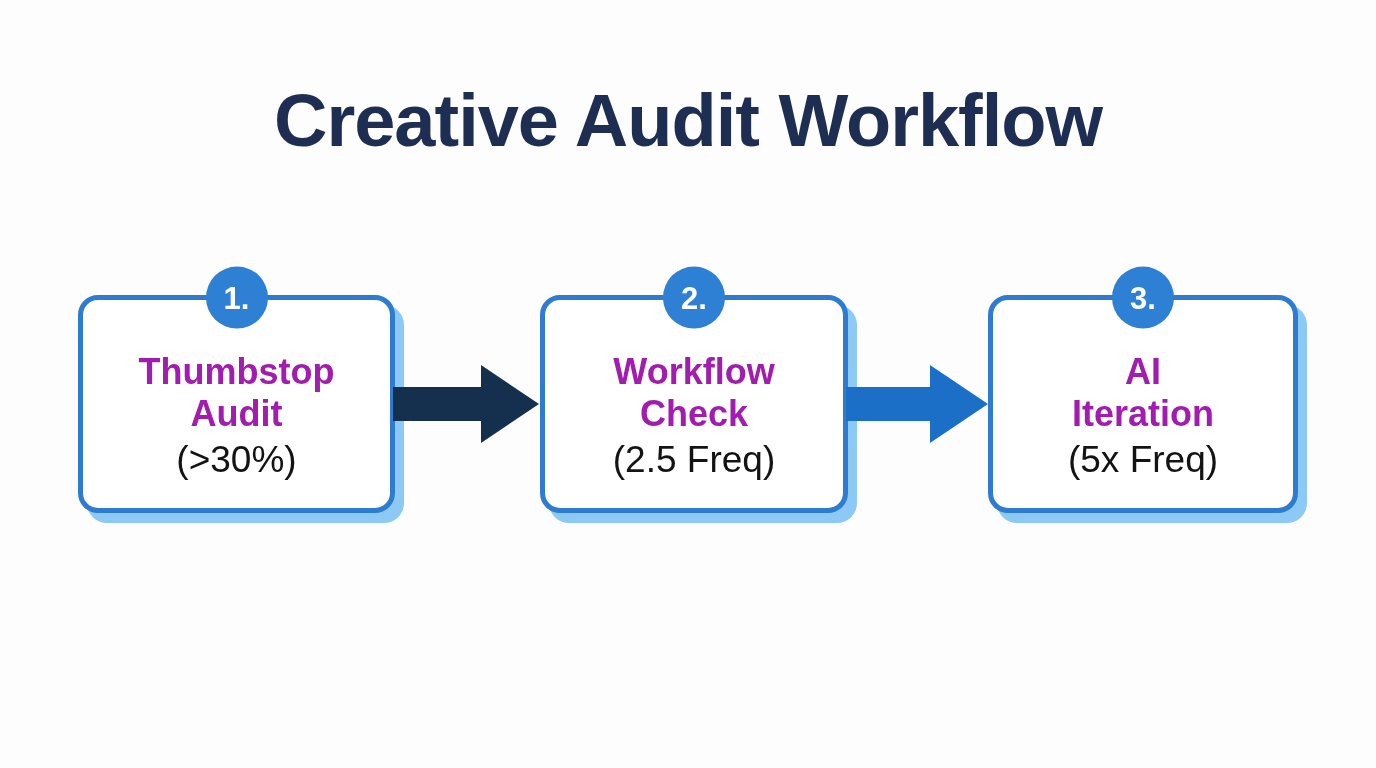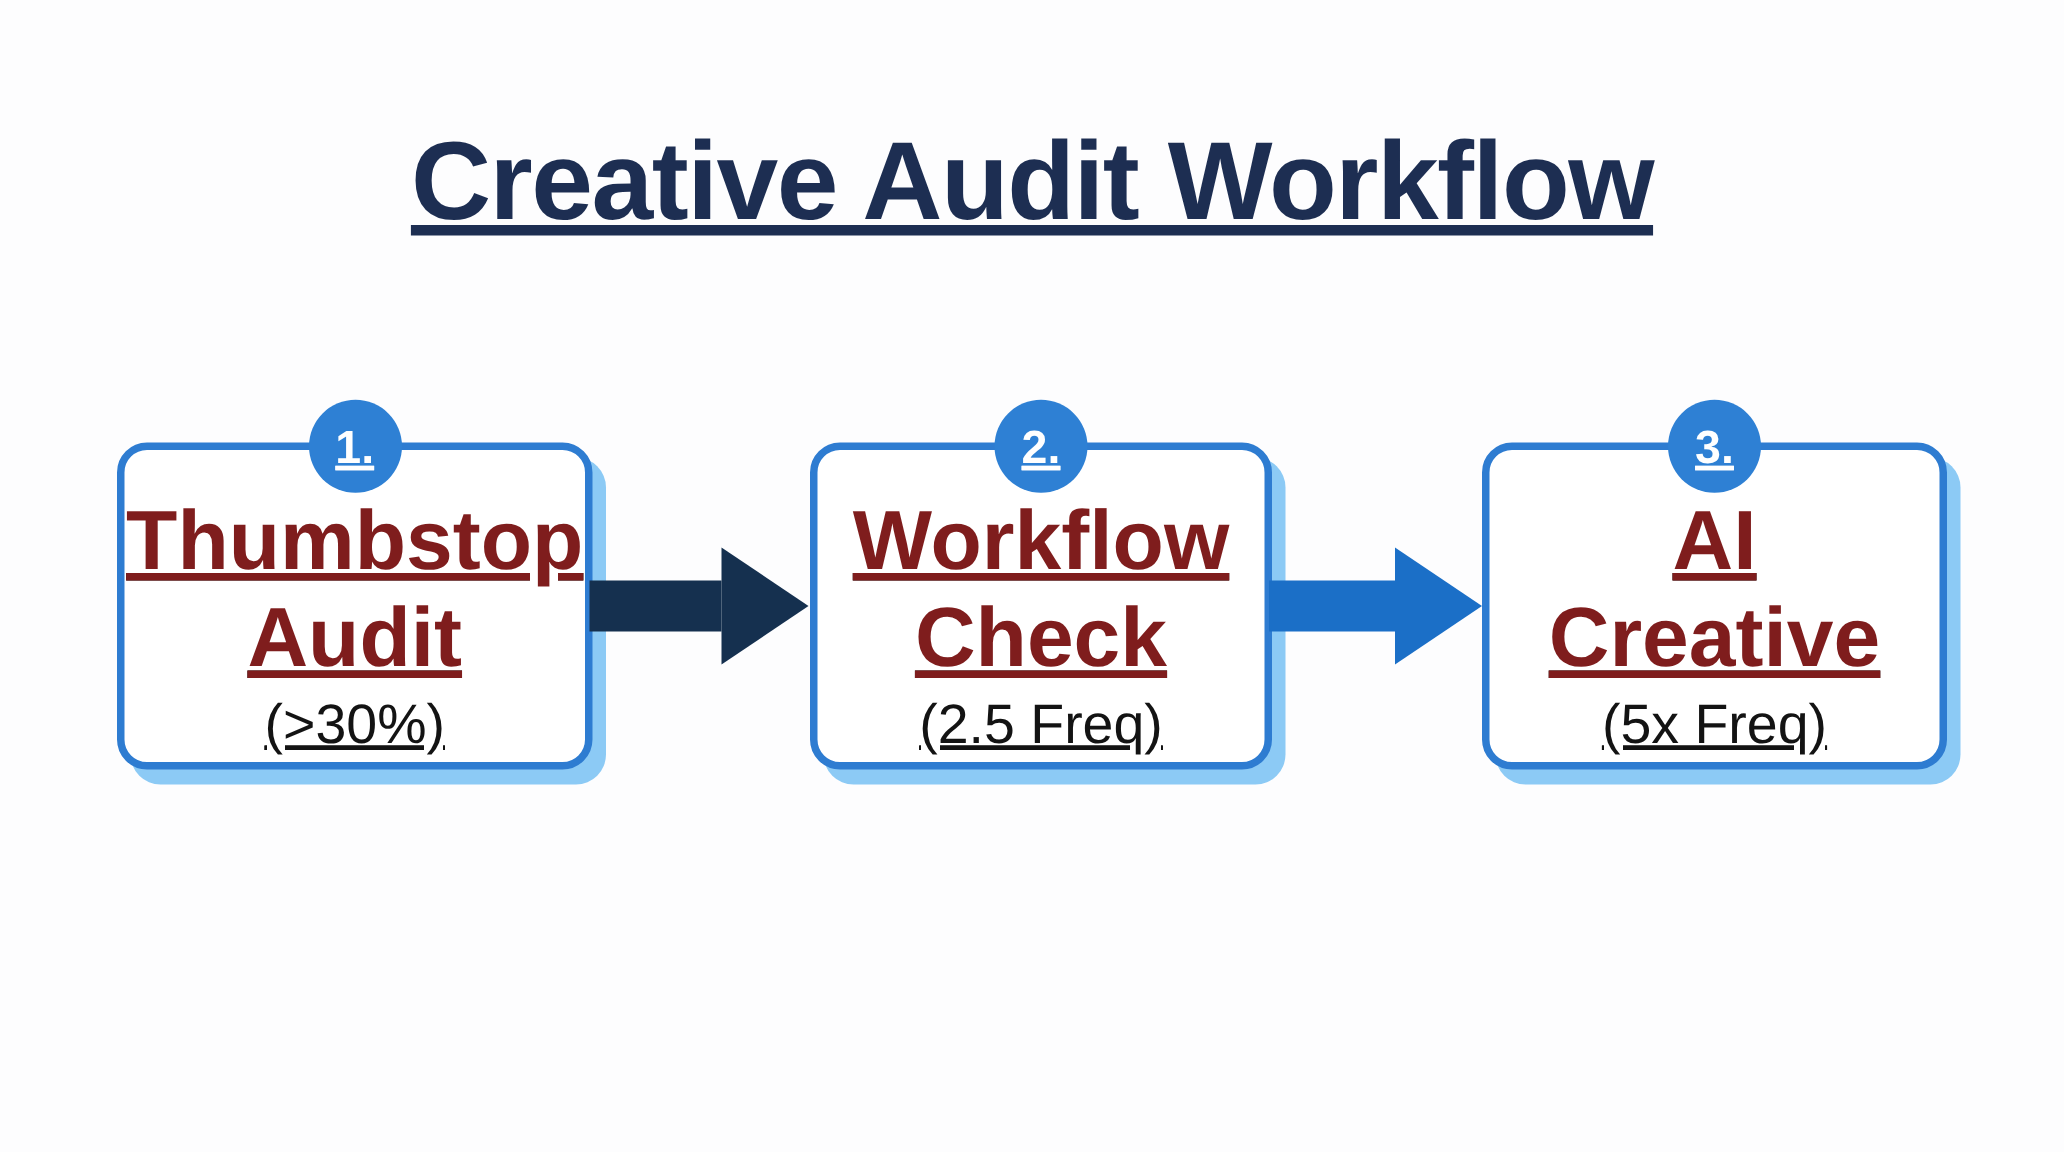--- a/index.html
+++ b/index.html
@@ -1,15 +1,15 @@
 <!DOCTYPE html>
 <html><head>
 <meta charset="utf-8">
 <style>
-  * { margin: 0; padding: 0; box-sizing: border-box; text-decoration: underline; }
+  * { margin: 0; padding: 0; box-sizing: border-box; }
   html, body { width: 1376px; height: 768px; background: #ffffff; overflow: hidden; }
   body { font-family: "Liberation Sans", "DejaVu Sans", sans-serif; }
 
   .canvas {
     position: relative;
     width: 1376px;
     height: 768px;
     background: #fdfdfe;
   }
 
@@ -56,24 +56,24 @@
     color: #ffffff;
     font-size: 31px;
     font-weight: 800;
     display: flex;
     align-items: center;
     justify-content: center;
     line-height: 1;
   }
 
   .step-label {
-    font-size: 56px;
+    font-size: 36px;
     font-weight: 800;
     line-height: 1.15;
-    color: #7f1d1d;
+    color: #a21caf;
     white-space: pre-line;
     letter-spacing: 0px;
   }
 
   .step-sublabel {
     margin-top: 6px;
     font-size: 37px;
     font-weight: 400;
     color: #131313;
     line-height: 1.1;
@@ -135,17 +135,17 @@
   <div class="arrow arrow-2">
     <div class="arrow-shaft" style="background-color: rgb(27, 111, 199);"></div>
     <div class="arrow-head" style="border-left-color: rgb(27, 111, 199);"></div>
   </div>
 
   <div class="step-box box-3">
     <div class="badge">
       <span>3.</span>
     </div>
     <div class="step-label">AI
-Creative</div>
+Iteration</div>
     <div class="step-sublabel">(5x Freq)</div>
   </div>
 
 </div>
 
 </body></html>

